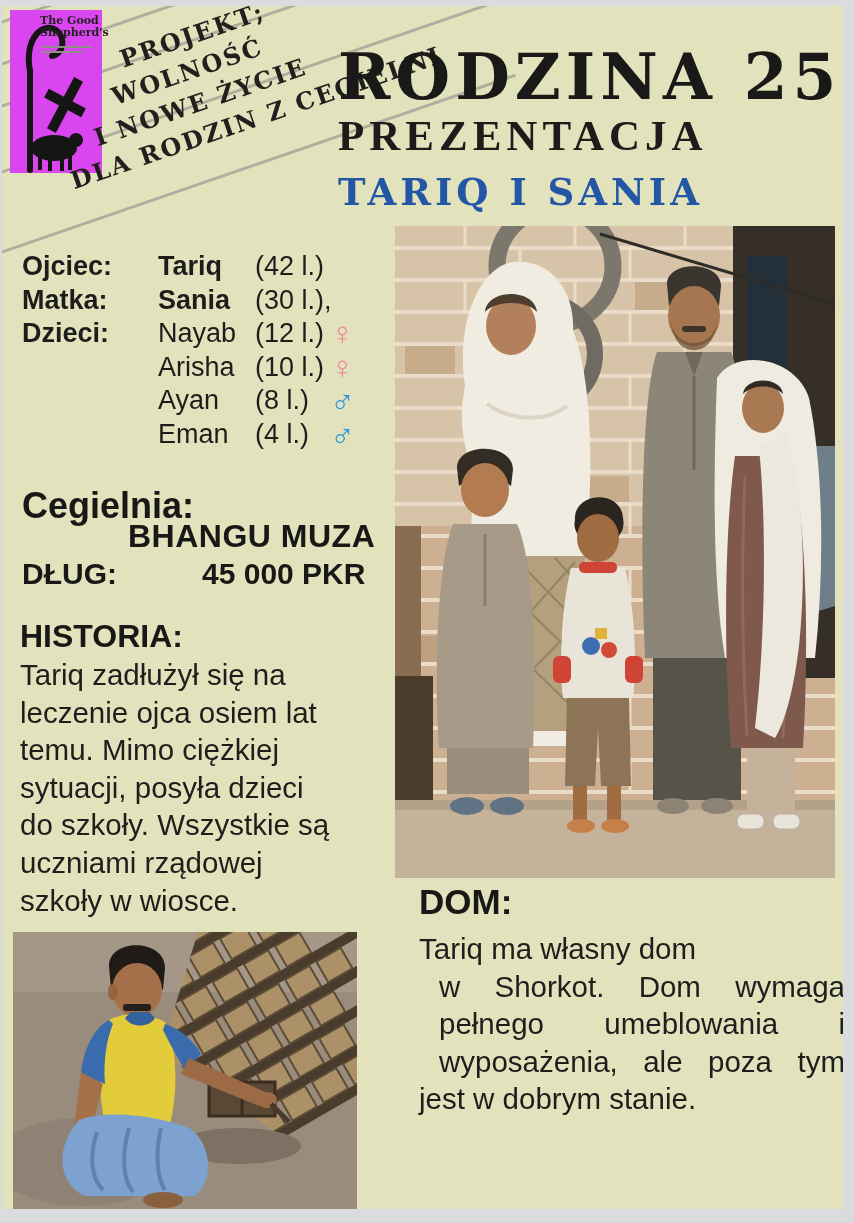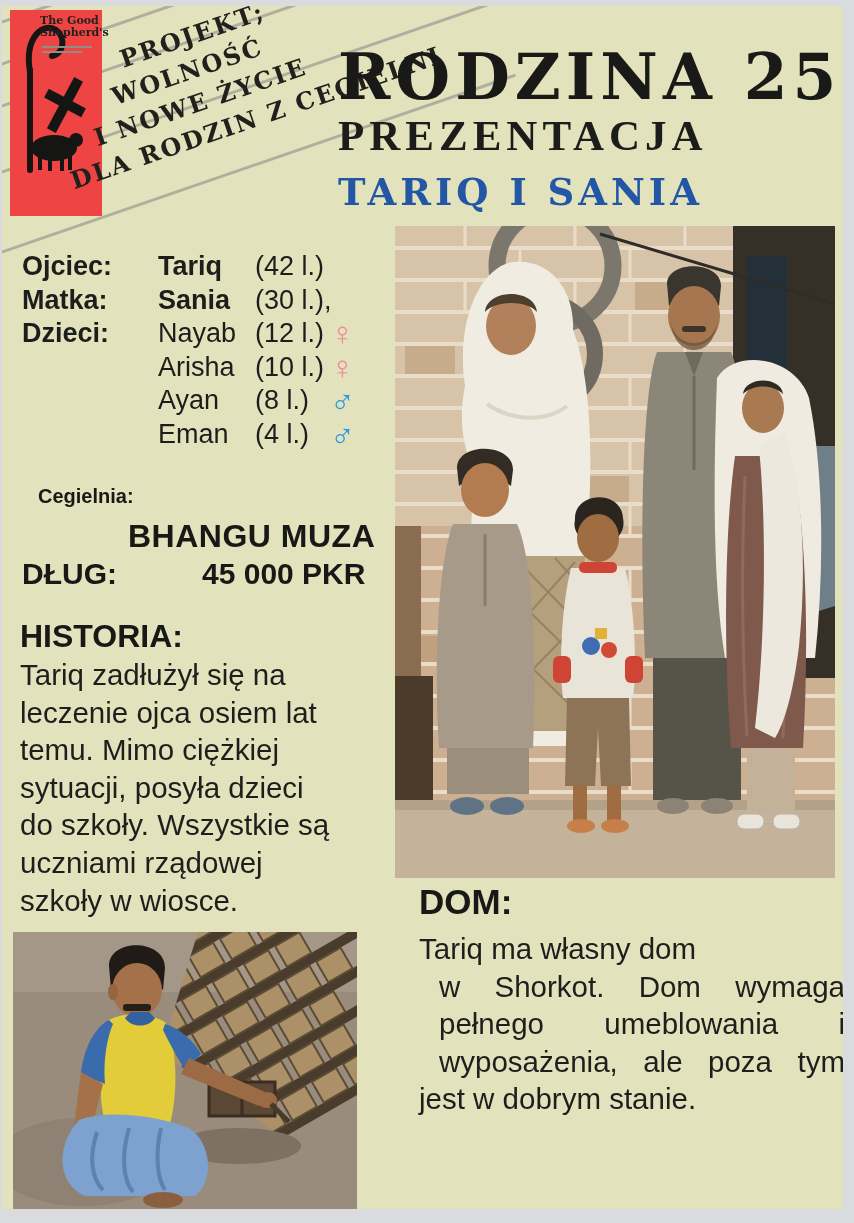--- a/index.html
+++ b/index.html
@@ -3,21 +3,21 @@
 <meta charset="utf-8">
 <style>
   html,body{margin:0;padding:0;}
   body{width:854px;height:1223px;position:relative;overflow:hidden;background:#dadbdf;
        font-family:"Liberation Sans",sans-serif;}
   .page{position:absolute;left:2px;top:6px;width:841px;height:1203px;background:#e2e3bd;overflow:hidden;}
   .abs{position:absolute;}
   
   .stripe{position:absolute;height:3px;background:rgba(125,124,130,.5);transform:rotate(-19deg);transform-origin:left center;}
   
-  .logo{left:8px;top:4px;width:92px;height:206px;background:#ef4444;}
+  .logo{left:8px;top:4px;width:92px;height:163px;background:#d946ef;}
   .logo-title{position:absolute;left:30px;top:5px;width:60px;font-family:"DejaVu Serif",serif;
               font-weight:bold;font-size:11px;line-height:12px;color:#23221f;letter-spacing:0;}
   .logo-sub{position:absolute;left:32px;height:2px;background:#8f8d86;}
   
   .banner{left:32px;top:66px;width:460px;transform:rotate(-19deg);transform-origin:top left;}
   .banner div{font-family:"DejaVu Serif",serif;font-weight:bold;font-size:24px;line-height:33px;
               letter-spacing:2px;color:#21201d;white-space:nowrap;}
   .b0{margin-left:86px;} .b1{margin-left:66px;} .b2{margin-left:36px;} .b3{margin-left:0;}
   
   .header{left:336px;top:38px;width:505px;text-align:left;}
@@ -29,21 +29,21 @@
          letter-spacing:4px;color:#2456a6;margin-top:12px;white-space:nowrap;}
   
   .family{left:20px;top:244px;width:370px;font-size:27px;color:#1d1d1b;}
   .frow{position:relative;height:33.5px;line-height:33.5px;white-space:nowrap;}
   .flabel{display:inline-block;width:124px;font-weight:bold;}
   .fname{display:inline-block;width:97px;margin-left:12px;}
   .parent .fname{font-weight:bold;}
   .fsym{position:absolute;left:308px;top:0;font-size:33px;font-weight:bold;line-height:33px;}
   .female{color:#ee8a9c;} .male{color:#2d96e0;}
   .h-bold{font-weight:bold;color:#181816;}
-  .cegielnia{left:36px;top:479px;font-size:20px;text-align:center;}
+  .cegielnia{left:20px;top:479px;font-size:36px;text-align:center;}
   .bhangu{left:126px;top:512px;font-size:32px;letter-spacing:.5px;}
   .dlug-label{left:20px;top:551px;font-size:30px;}
   .dlug-value{left:200px;top:551px;font-size:30px;}
   .hist-head{left:18px;top:612px;font-size:32px;}
   .hist-text{left:18px;top:650px;width:385px;font-size:29.5px;line-height:37.6px;color:#1e1e1c;}
   .dom-head{left:417px;top:876px;font-size:35px;}
   .dom-text{left:417px;top:924px;width:426px;font-size:29.5px;line-height:37.6px;color:#1e1e1c;}
   .just{text-align:justify;text-align-last:justify;margin-left:20px;}
   
   .family-photo{left:393px;top:220px;width:440px;height:652px;overflow:hidden;}

